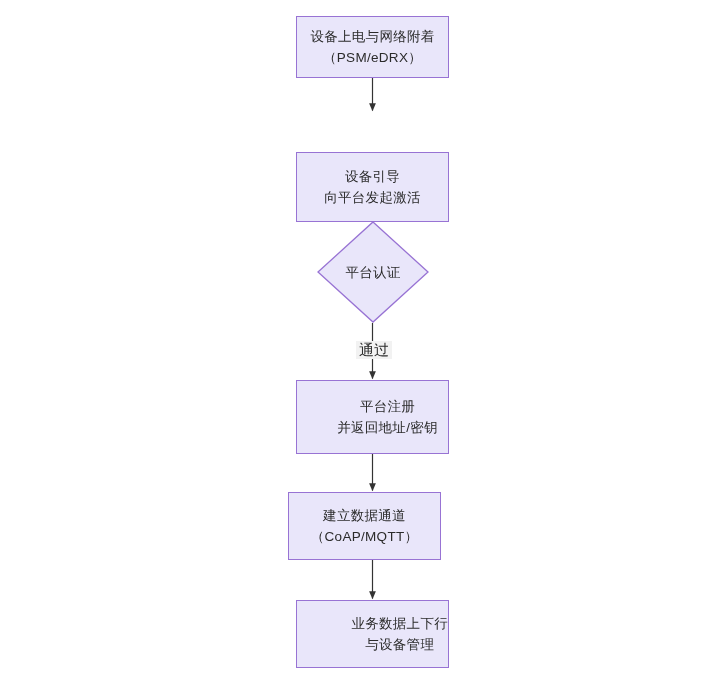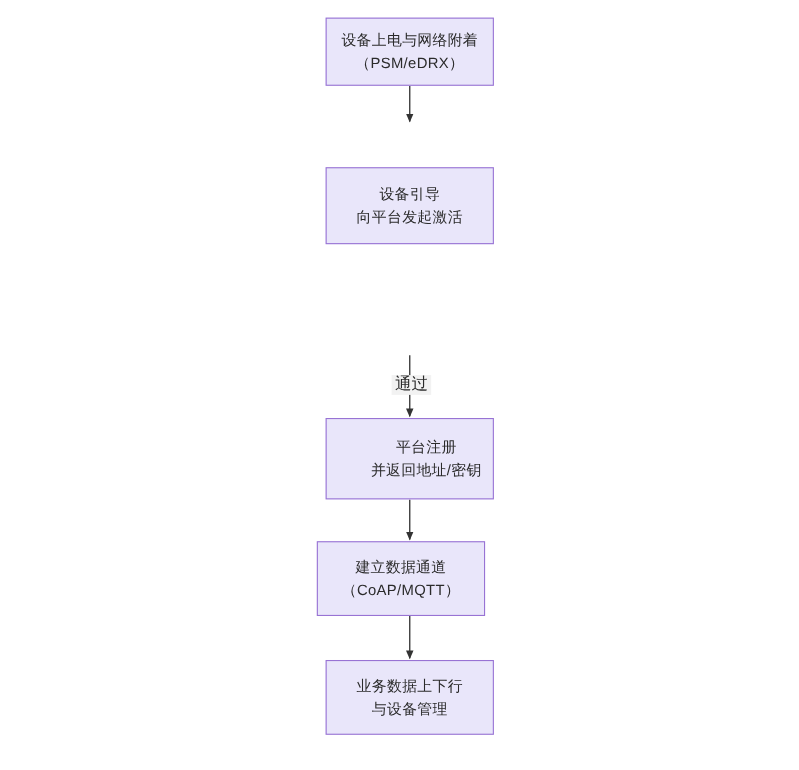--- a/index.html
+++ b/index.html
@@ -99,31 +99,37 @@
   <div class="node node-process" style="left:296px; top:16px; width:153px; height:62px;">
     <span class="node-label">设备上电与网络附着
 （PSM/eDRX）</span>
   </div>
 
   <div class="node node-process" style="left:296px; top:112px; width:153px; height:70px;margin-top:40px;">
     <span class="node-label">设备引导
 向平台发起激活</span>
   </div>
 
+  <div class="node node-decision" style="left:317px; top:221px; width:112px; height:102px;">
+    <svg class="diamond-shape" viewBox="0 0 112 102" preserveAspectRatio="none" xmlns="http://www.w3.org/2000/svg">
+      <polygon points="56,1 111,51 56,101 1,51" fill="#e9e6fa" stroke="#9873d4" stroke-width="1.3"></polygon>
+    </svg>
+    <span class="node-label">平台认证</span>
+  </div>
 
   <div class="edge-label" style="left:356px; top:341px;">通过</div>
 
   <div class="node node-process" style="left:296px; top:380px; width:153px; height:74px;padding-left:30px;">
     <span class="node-label">平台注册
 并返回地址/密钥</span>
   </div>
 
   <div class="node node-process" style="left:288px; top:492px; width:153px; height:68px;">
     <span class="node-label">建立数据通道
 （CoAP/MQTT）</span>
   </div>
 
-  <div class="node node-process" style="left:296px; top:600px; width:153px; height:68px;">
+  <div class="node node-process" style="left:296px; top:600px; width:153px; height:68px;justify-content:flex-end;">
     <span class="node-label">业务数据上下行
 与设备管理</span>
   </div>
 
 </div>
 
 </body></html>

